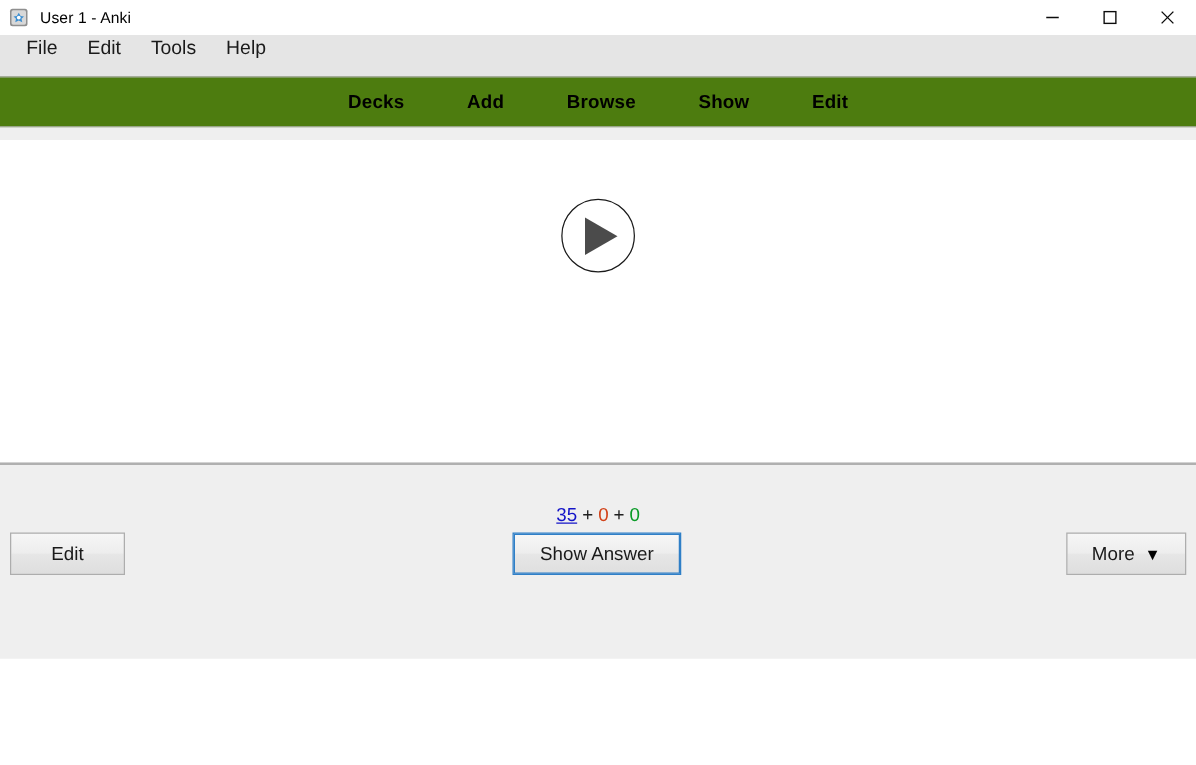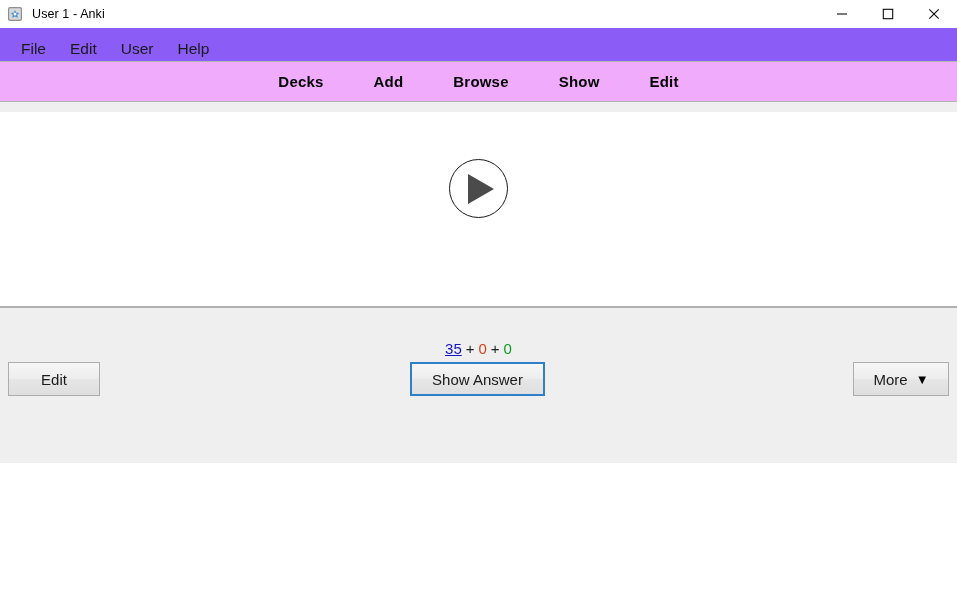--- a/index.html
+++ b/index.html
@@ -11,21 +11,21 @@
     height: 612px;
     overflow: hidden;
     background: #ffffff;
     font-family: "Liberation Sans", sans-serif;
     -webkit-font-smoothing: antialiased;
   }
 
   #app-window {
     position: relative;
     width: 957px;
-    height: 463px;
+    height: 527px;
     background: #ffffff;
     display: flex;
     flex-direction: column;
   }
 
   
   #title-bar {
     position: relative;
     height: 28px;
     min-height: 28px;
@@ -61,38 +61,38 @@
     align-items: center;
     justify-content: center;
     background: transparent;
   }
   .win-btn svg { display: block; }
 
   
   #menu-bar {
     height: 33px;
     min-height: 33px;
-    background: #8b5cf6;
-    display: flex;
-    align-items: flex-end;
+    background: #e5e5e5;
+    display: flex;
+    align-items: flex-start;
     padding-left: 9px;
     box-sizing: border-box;
   }
   .menu-item {
     font-size: 15.5px;
     color: #1a1a1a;
     padding: 2px 12px 3px 12px;
     white-space: nowrap;
   }
 
   
   #main-toolbar {
     height: 41px;
     min-height: 41px;
-    background: #f0abfc;
+    background: #4d7c0f;
     border-top: 1px solid #b4b4b4;
     border-bottom: 1px solid #b4b4b4;
     display: flex;
     align-items: center;
     justify-content: center;
     box-sizing: border-box;
     text-align: right;
   }
   .toolbar-link {
     font-size: 15px;
@@ -250,21 +250,21 @@
             <line x1="1.3" y1="1.3" x2="10.7" y2="10.7" stroke="#0c0c0c" stroke-width="1.1"></line>
             <line x1="10.7" y1="1.3" x2="1.3" y2="10.7" stroke="#0c0c0c" stroke-width="1.1"></line>
           </svg>
       </div>
     </div>
   </div>
 
   <div id="menu-bar">
     <div class="menu-item">File</div>
     <div class="menu-item">Edit</div>
-    <div class="menu-item">User</div>
+    <div class="menu-item">Tools</div>
     <div class="menu-item">Help</div>
   </div>
 
   <div id="main-toolbar">
     <div class="toolbar-link">Decks</div>
     <div class="toolbar-link">Add</div>
     <div class="toolbar-link">Browse</div>
     <div class="toolbar-link">Show</div>
     <div class="toolbar-link">Edit</div>
   </div>

